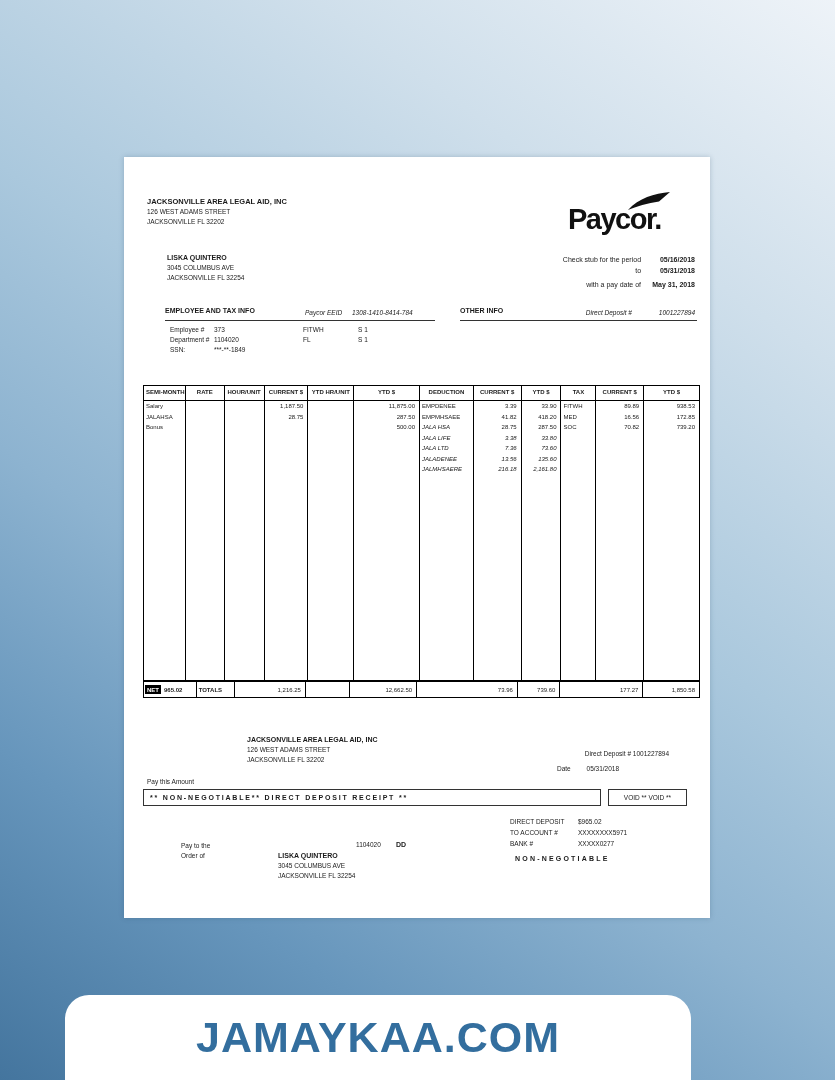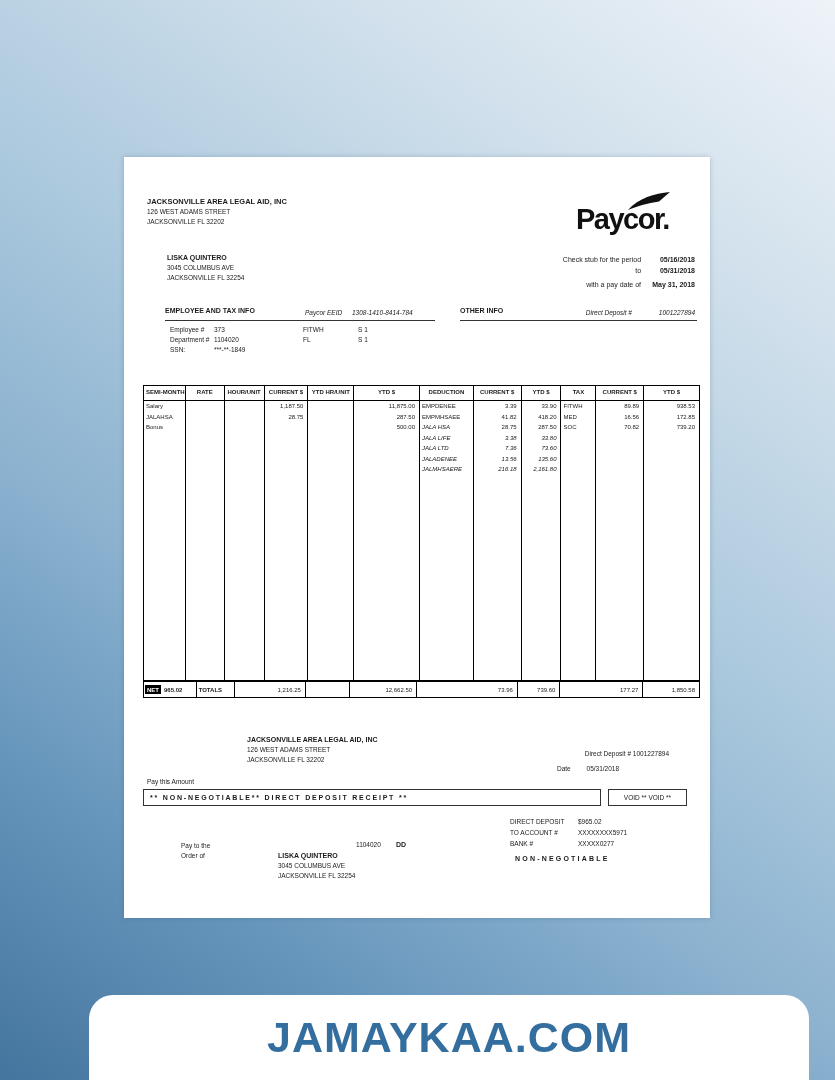--- a/index.html
+++ b/index.html
@@ -18,21 +18,21 @@
   .t65{font-size:6.5px;line-height:9.5px;}
   .nowrap{white-space:nowrap;}
 
   
   .company1{left:23px;top:40px;}
   .company1 .nm{font-size:7.5px;font-weight:bold;line-height:10px;}
   .emp-block{left:43px;top:96px;}
   .emp-block .nm{font-size:7px;font-weight:bold;line-height:10px;}
 
   .logo{left:440px;top:34px;width:140px;height:46px;}
-  .logo-text{position:absolute;left:12px;top:12px;font-size:29px;font-weight:bold;letter-spacing:-1.5px;color:#111;}
+  .logo-text{position:absolute;left:4px;top:12px;font-size:29px;font-weight:bold;letter-spacing:-1.5px;color:#111;}
   .logo-swoosh{position:absolute;left:62px;top:0px;width:46px;height:20px;}
 
   .stub-block{right:15px;top:97px;text-align:right;}
   .stub-row{font-size:7px;line-height:11px;}
   .stub-row .lbl{display:inline-block;color:#222;}
   .stub-row .val{display:inline-block;font-weight:bold;width:52px;text-align:right;}
   .stub-row.gap{margin-top:3px;}
 
   
   .sec-title{font-size:7px;font-weight:bold;}
@@ -91,23 +91,23 @@
   .ddinfo .k{width:68px;}
   .nonneg{left:391px;top:698px;font-size:7px;font-weight:bold;letter-spacing:2.2px;}
   .payto{left:57px;top:684px;font-size:6.5px;line-height:10px;}
   .deptcode{left:232px;top:684px;font-size:6.5px;}
   .ddcode{left:272px;top:684px;font-size:7px;font-weight:bold;}
   .payee{left:154px;top:694px;}
   .payee .nm{font-size:7px;font-weight:bold;line-height:10px;}
 
   
   .wm-banner{
-    position:absolute;left:65px;top:995px;width:720px;height:85px;
+    position:absolute;left:65px;top:995px;width:626px;height:85px;
     background:#ffffff;border-radius:24px 24px 0 0;
-    display:flex;align-items:center;justify-content:center;margin-left:24px;
+    display:flex;align-items:center;justify-content:center;
   }
   .wm-text{font-size:43px;font-weight:bold;letter-spacing:1px;color:#336e9e;}
 </style>
 </head>
 <body>
 
 <div class="page">
 
   <div class="abs company1">
     <div class="nm">JACKSONVILLE AREA LEGAL AID, INC</div>

